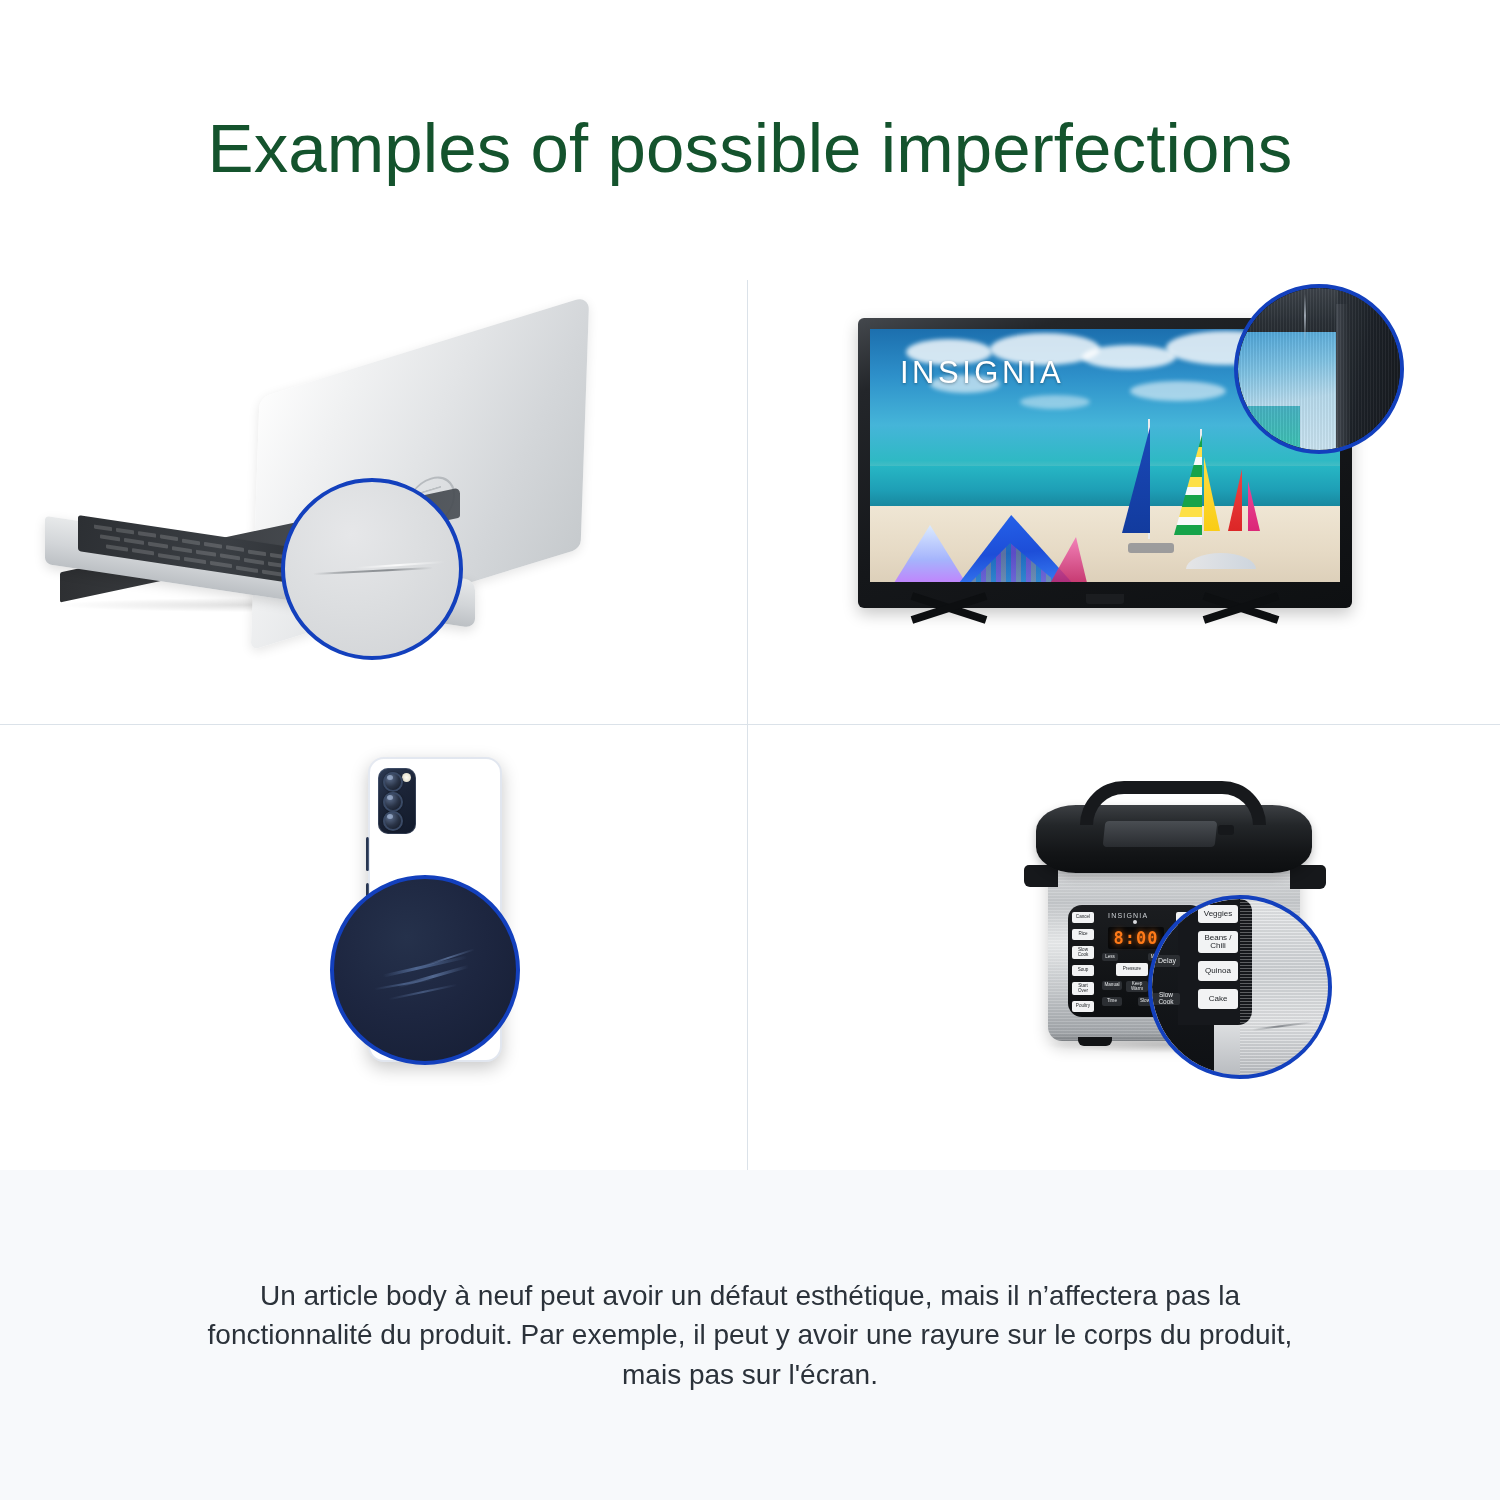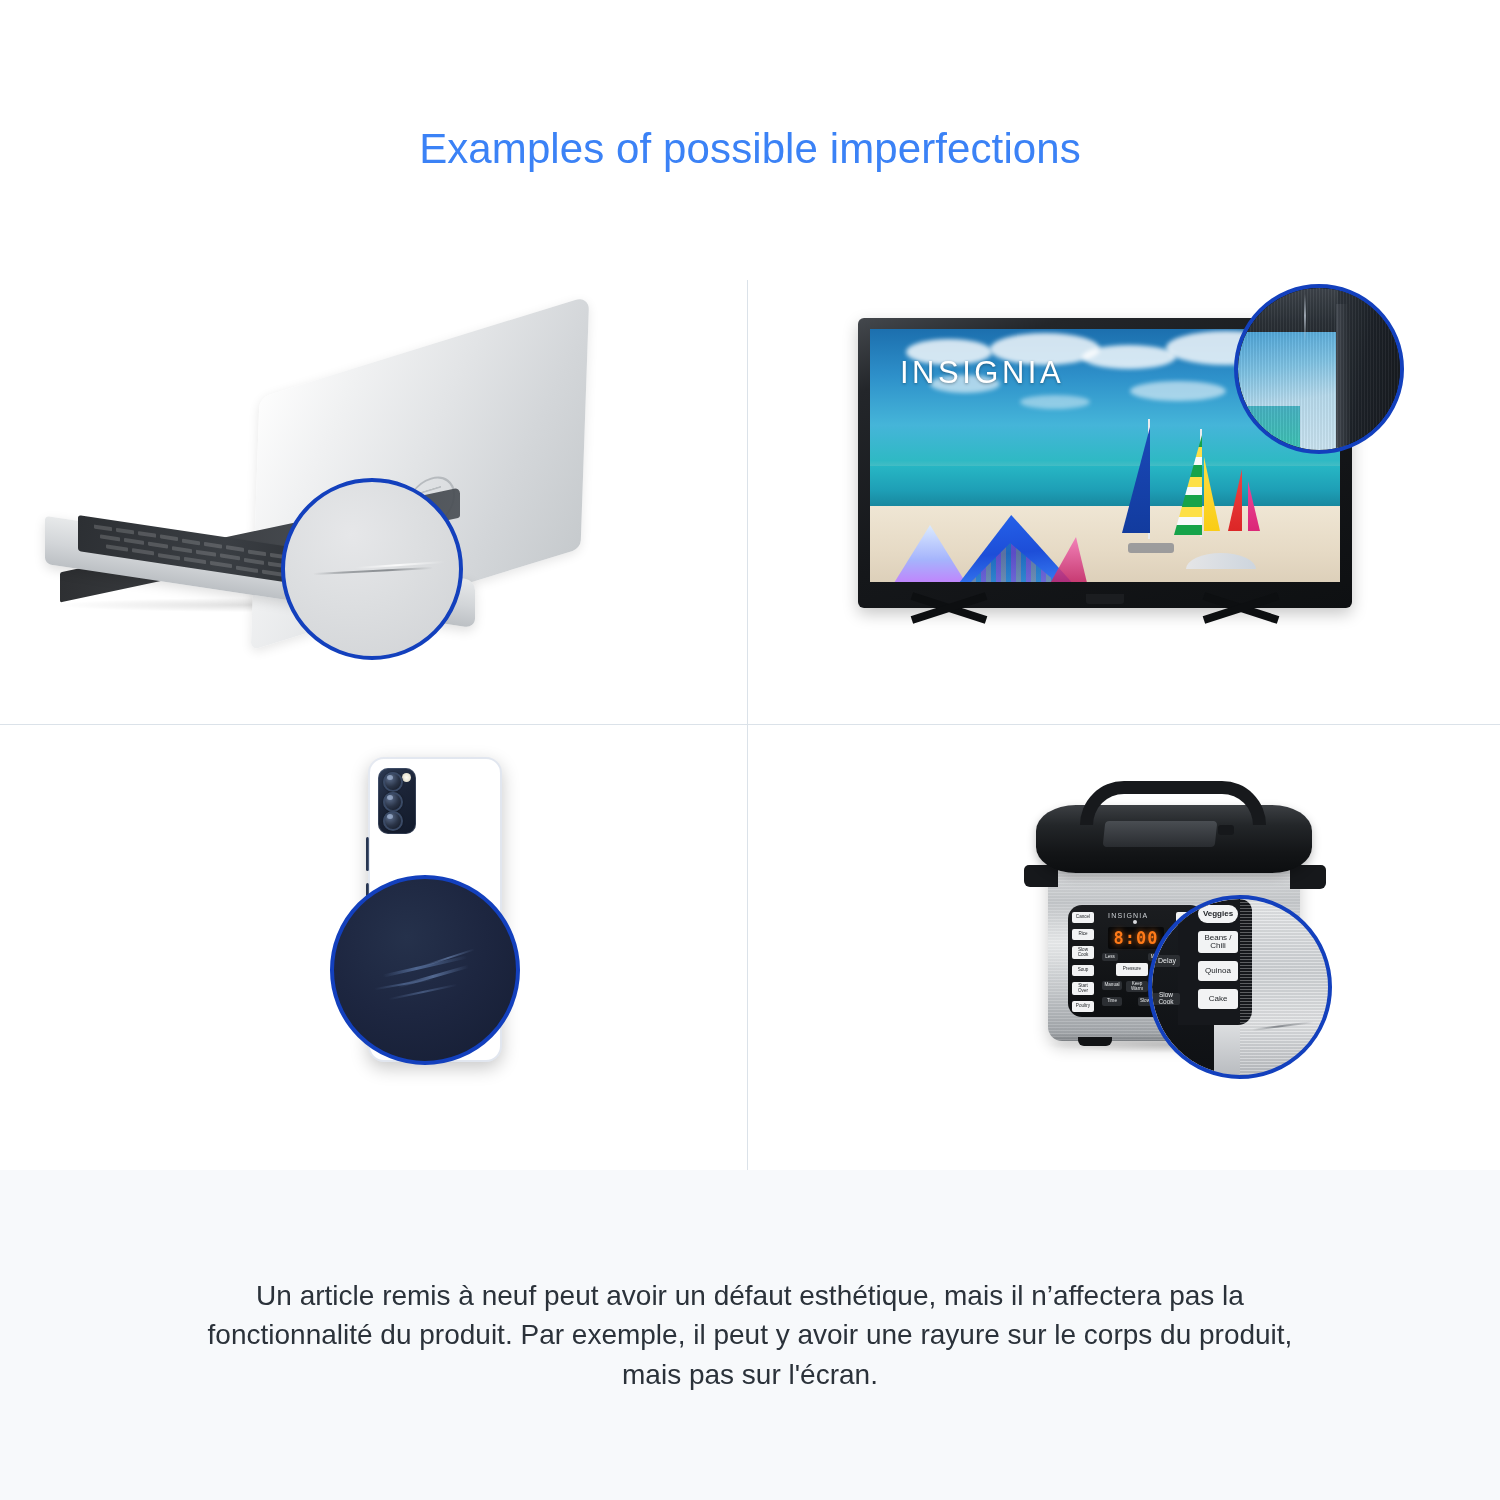--- a/index.html
+++ b/index.html
@@ -14,22 +14,22 @@
   .page{width:1500px;height:1500px;position:relative;display:flex;flex-direction:column;}
 
   
   .header{
     height:280px;flex:0 0 280px;
     display:flex;flex-direction:column;
     align-items:center;justify-content:center;
     background:#ffffff;padding-top:18px;box-sizing:border-box;
   }
   .title-line{
-    font-size:42px;font-weight:400;line-height:1.18;
-    letter-spacing:.1px;color:#3b82f6;white-space:nowrap;
+    font-size:69px;font-weight:400;line-height:1.18;
+    letter-spacing:.1px;color:#14532d;white-space:nowrap;
   }
 
   
   .grid{
     flex:0 0 890px;height:890px;position:relative;
     display:grid;grid-template-columns:748px 752px;grid-template-rows:445px 445px;
     background:#ffffff;
   }
   .cell{position:relative;overflow:hidden;display:flex;align-items:center;justify-content:center;}
   .cell.b-r{box-shadow:inset -1px 0 0 #dbe2e9;}
@@ -425,32 +425,32 @@
           </div>
 
           <div class="pc-legs" style="left:330px;top:312px;width:34px;height:9px;"></div>
           <div class="pc-legs" style="left:488px;top:312px;width:34px;height:9px;"></div>
         </div>
 
         <div class="magnifier" style="left:400px;top:170px;width:184px;height:184px;background:linear-gradient(180deg,#e4e6e8 0%,#cdd0d3 40%,#dee0e2 70%,#b9bcc0 100%);">
           <div class="mag-inner">
             <div style="position:absolute;left:0;top:0;width:62px;height:184px;background:linear-gradient(180deg,#1a1d21 0%,#0e1013 100%);"></div>
             <div style="position:absolute;left:26px;top:0;width:74px;height:126px;background:#16181c;border-radius:0 12px 14px 0;"></div>
-            <div class="pc-btn" style="left:46px;top:6px;width:40px;height:18px;font-size:8px;border-radius:9px;font-weight:bold;">Veggies</div>
+            <div class="pc-btn" style="left:46px;top:6px;width:40px;height:18px;font-size:8px;border-radius:3px;">Veggies</div>
             <div class="pc-btn" style="left:46px;top:32px;width:40px;height:22px;font-size:8px;border-radius:3px;">Beans / Chili</div>
             <div class="pc-btn" style="left:46px;top:62px;width:40px;height:20px;font-size:8px;border-radius:3px;">Quinoa</div>
             <div class="pc-btn" style="left:46px;top:90px;width:40px;height:20px;font-size:8px;border-radius:3px;">Cake</div>
             <div class="pc-btn dark" style="left:2px;top:56px;width:26px;height:12px;font-size:7px;border-radius:2px;">Delay</div>
             <div class="pc-btn dark" style="left:0px;top:94px;width:28px;height:12px;font-size:6.5px;border-radius:2px;">Slow Cook</div>
             <div style="position:absolute;left:88px;top:0;width:96px;height:184px;background:repeating-linear-gradient(180deg,rgba(255,255,255,.30) 0px,rgba(255,255,255,.30) 1px,rgba(0,0,0,.045) 1px,rgba(0,0,0,.045) 3px);"></div>
             <div class="scratch" style="left:100px;top:126px;width:62px;height:2px;border-radius:2px;background:linear-gradient(90deg,rgba(90,95,100,0) 0%,rgba(80,85,92,.62) 42%,rgba(90,95,100,0) 100%);transform:rotate(-7deg);"></div>
           </div>
         </div>
       </div>
     </div>
 
   </div>
 
   <div class="footer">
-    <p class="para">Un article remis à neuf peut avoir un défaut esthétique, mais il n’affectera pas la fonctionnalité du produit. Par exemple, il peut y avoir une rayure sur le corps du produit, mais pas sur l'écran.</p>
+    <p class="para">Un article body à neuf peut avoir un défaut esthétique, mais il n’affectera pas la fonctionnalité du produit. Par exemple, il peut y avoir une rayure sur le corps du produit, mais pas sur l'écran.</p>
   </div>
 
 </div>
 
 </body></html>

